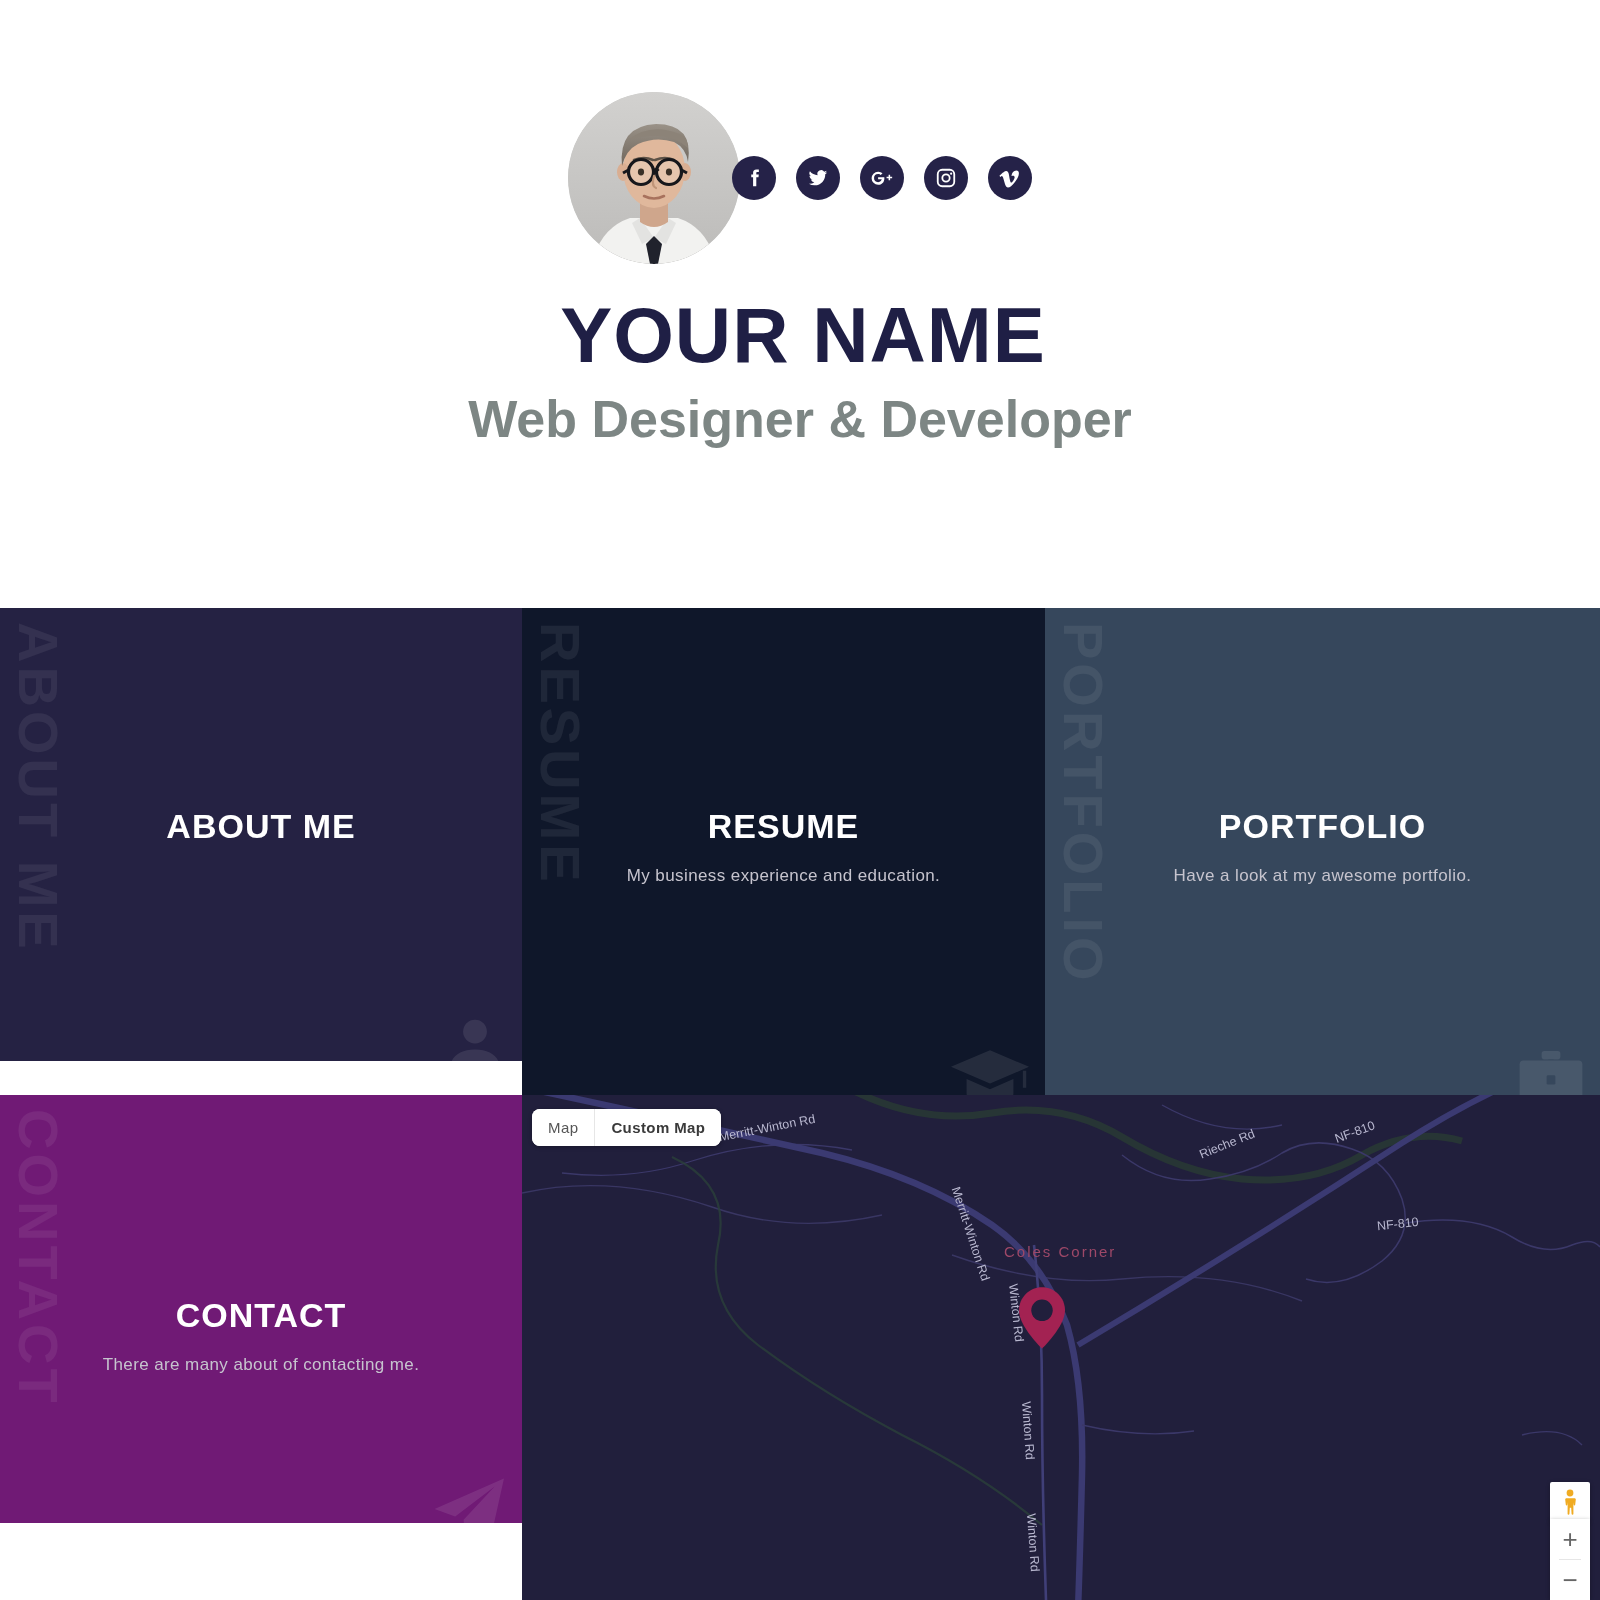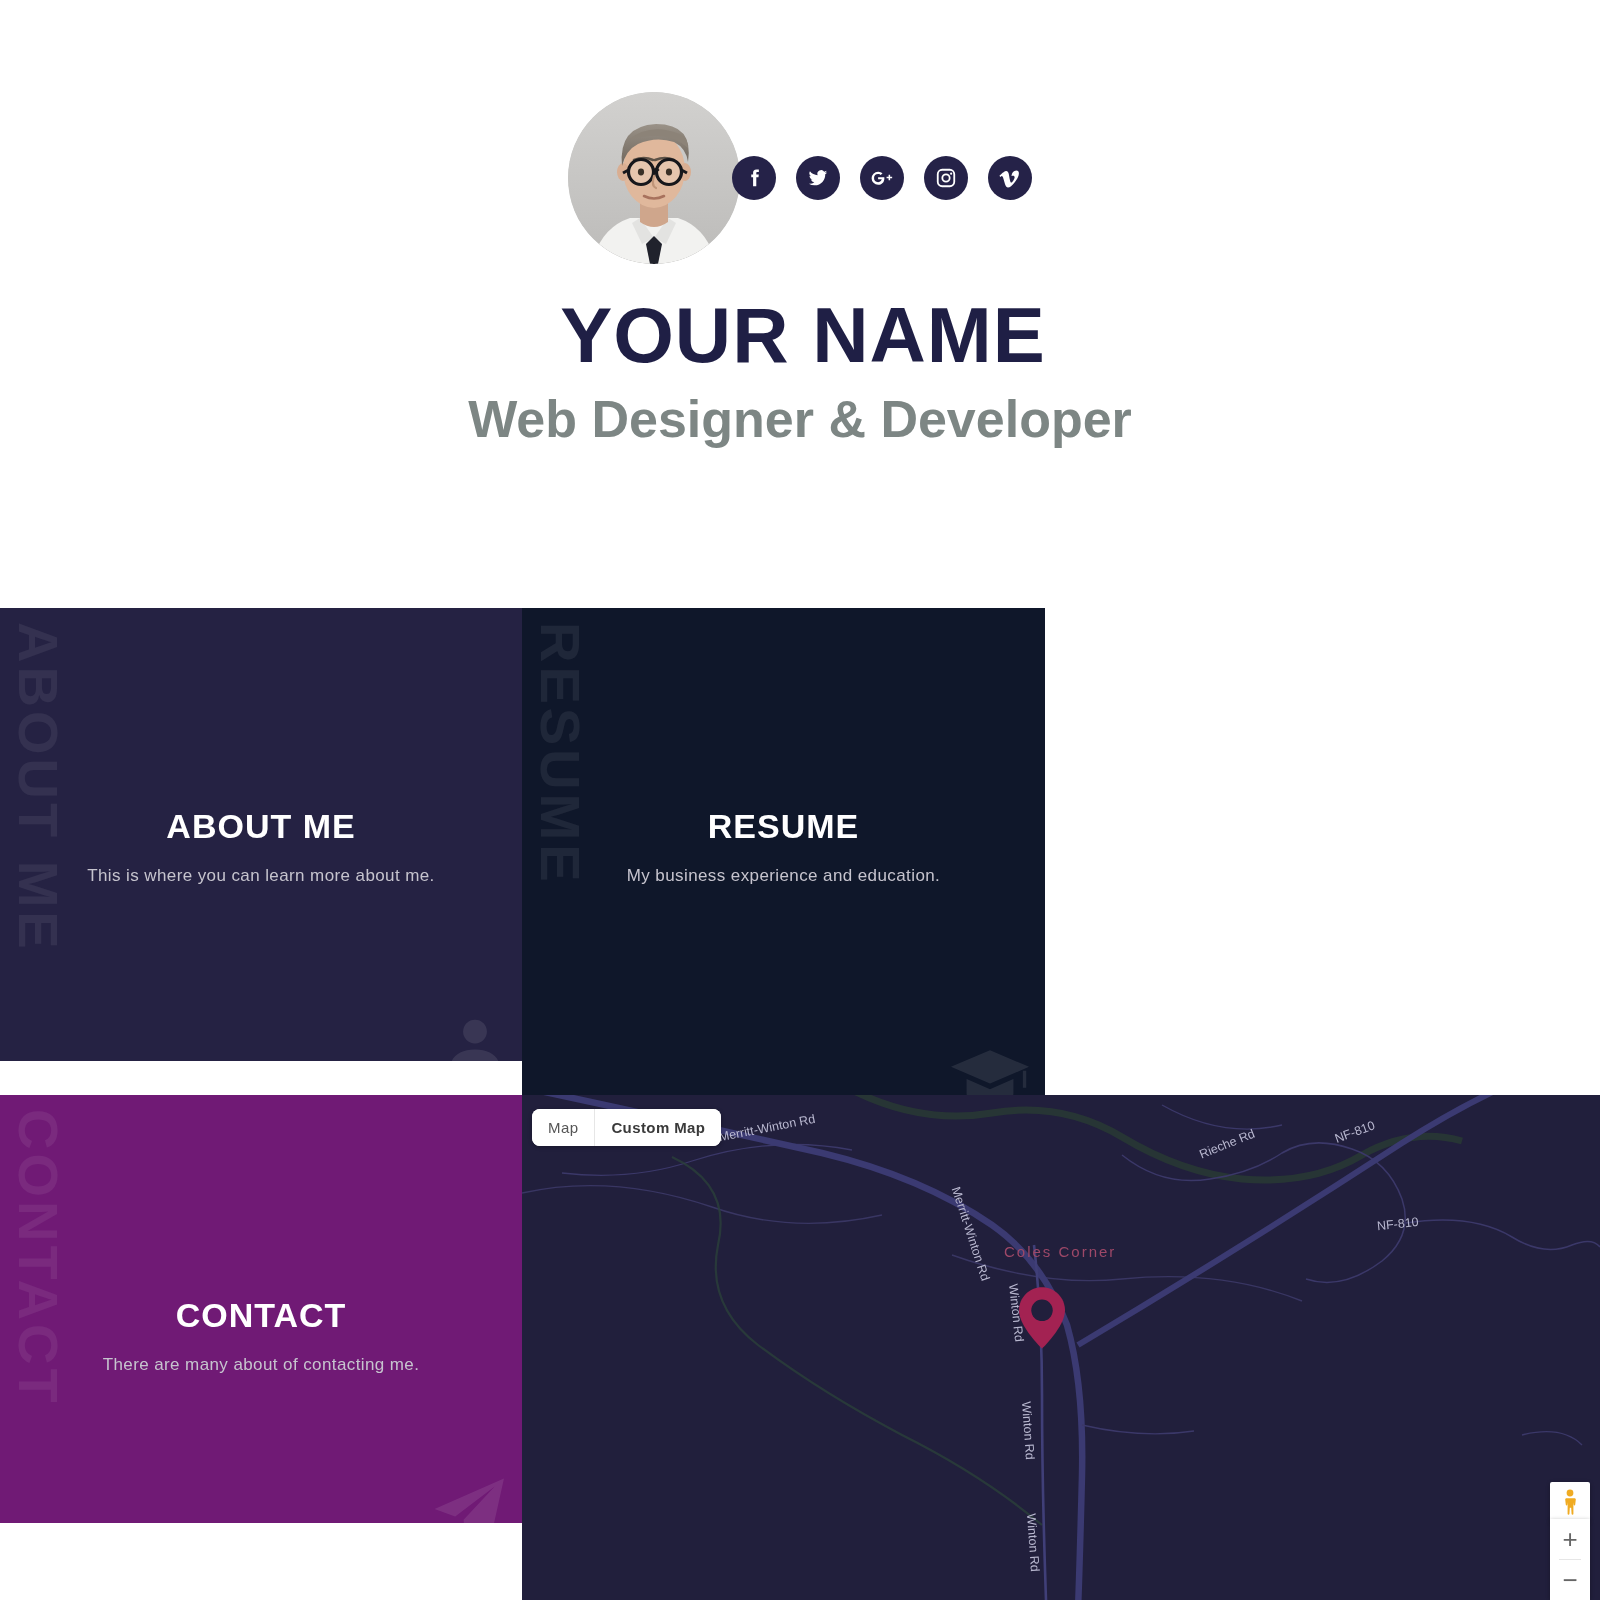--- a/index.html
+++ b/index.html
@@ -310,21 +310,20 @@
   <div id="name-title">YOUR NAME</div>
   <div id="role-subtitle">Web Designer &amp; Developer</div>
 </div>
 
 <div id="tiles">
 
   <div class="tile" id="tile-about">
     <div class="tile-watermark">ABOUT ME</div>
     <div class="tile-body">
       <div class="tile-title">ABOUT ME</div>
-      <div class="tile-desc">This is where you can learn more about me.</div>
     </div>
     <div class="tile-bgicon">
       <svg width="62" height="62" viewBox="0 0 24 24">
           <circle cx="12" cy="7.2" r="4.6"></circle>
           <path d="M2.6 24v-3.4c0-4 4.2-6.5 9.4-6.5s9.4 2.5 9.4 6.5V24H2.6z"></path>
         </svg>
     </div>
   </div>
 
   <div class="tile" id="tile-resume">
@@ -335,20 +334,35 @@
     </div>
     <div class="tile-bgicon">
       <svg width="78" height="62" viewBox="0 0 28 22">
           <path d="M14 1 0 7l14 6 14-6-14-6z"></path>
           <path d="M5.6 11.4v5.2c0 2 3.8 3.6 8.4 3.6s8.4-1.6 8.4-3.6v-5.2L14 15 5.6 11.4z"></path>
           <path d="M25.8 8.4v6.1h1.2V8.4h-1.2z"></path>
         </svg>
     </div>
   </div>
 
+  <div class="tile" id="tile-portfolio">
+    <div class="tile-watermark">PORTFOLIO</div>
+    <div class="tile-body">
+      <div class="tile-title">PORTFOLIO</div>
+      <div class="tile-desc">Have a look at my awesome portfolio.</div>
+    </div>
+    <div class="tile-bgicon">
+      <svg width="66" height="62" viewBox="0 0 24 22">
+          <path d="M9 2h6v2.2h-2V3.6h-2v.6H9V2z"></path>
+          <rect x="8.6" y="1.2" width="6.8" height="3" rx="1"></rect>
+          <rect x="0.6" y="4.6" width="22.8" height="16.6" rx="1.4"></rect>
+          <rect x="10.4" y="10" width="3.2" height="3.4" rx="0.5" fill="#36475c"></rect>
+        </svg>
+    </div>
+  </div>
 
   <div class="tile" id="tile-contact">
     <div class="tile-watermark">CONTACT</div>
     <div class="tile-body">
       <div class="tile-title">CONTACT</div>
       <div class="tile-desc">There are many about of contacting me.</div>
     </div>
     <div class="tile-bgicon">
       <svg width="74" height="62" viewBox="0 0 26 22">
           <path d="M25.4 1.2 0.8 12.1l7.3 2.6 14.1-10.7-11.1 11.9.4 5.9 3.5-4.4 6.1 3.2L25.4 1.2z"></path>

